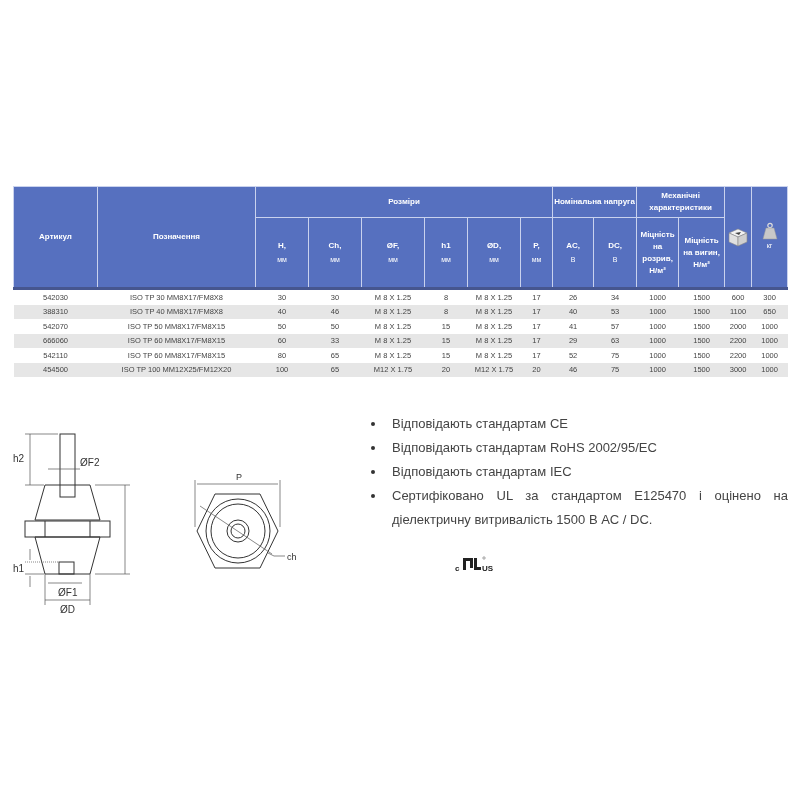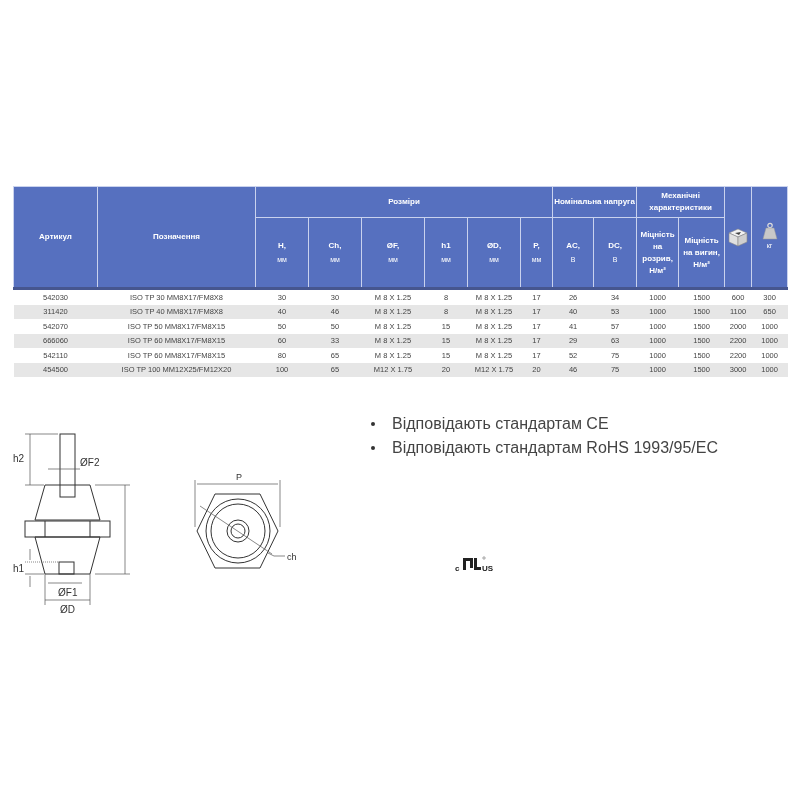--- a/index.html
+++ b/index.html
@@ -9,21 +9,21 @@
   .spec-table thead tr.r1 th { height:30px; }
   .spec-table thead tr.r2 th { height:69px; }
   .spec-table thead tr.r2 th .unit { display:block; font-weight:normal; font-size:7px; margin-top:2px; }
   .spec-table thead tr.r2 { border-bottom:3px solid #46568f; }
   .spec-table td { font-size:7.5px; color:#444; text-align:center; height:14.5px; padding:0; border:none; }
   .spec-table tbody tr:nth-child(even) td { background:#e6e6e6; }
   .spec-table tbody tr:nth-child(odd) td { background:#ffffff; }
   .icon-box svg, .icon-weight svg { display:block; margin:0 auto; }
   .drawing-left { position:absolute; left:0; top:410px; width:150px; height:210px; }
   .drawing-right { position:absolute; left:180px; top:460px; width:130px; height:120px; }
-  .features { position:absolute; left:368px; top:412px; width:420px; margin:0; padding:0; list-style:none; font-size:16px; color:#444; }
+  .features { position:absolute; left:368px; top:412px; width:420px; margin:0; padding:0; list-style:none; font-size:13px; color:#444; }
   .features li { position:relative; padding-left:24px; line-height:24px; }
   .features li::before { content:""; position:absolute; left:3px; top:10px; width:4px; height:4px; border-radius:50%; background:#333; }
   .features li.multi { line-height:24px; text-align:justify; }
   .ul-mark { position:absolute; left:455px; top:554px; width:55px; height:20px; }
 </style>
 </head>
 <body>
 
 <table class="spec-table">
   <colgroup>
@@ -93,21 +93,21 @@
         <td>M 8 X 1.25</td>
         <td>17</td>
         <td>26</td>
         <td>34</td>
         <td>1000</td>
         <td>1500</td>
         <td>600</td>
         <td>300</td>
       </tr>
       <tr>
-        <td>311420</td>
+        <td>388310</td>
         <td>ISO TP 40 MM8X17/FM8X8</td>
         <td>40</td>
         <td>46</td>
         <td>M 8 X 1.25</td>
         <td>8</td>
         <td>M 8 X 1.25</td>
         <td>17</td>
         <td>40</td>
         <td>53</td>
         <td>1000</td>
@@ -230,21 +230,23 @@
     <line x1="17" y1="24" x2="98" y2="24"></line>
     <line x1="20" y1="46" x2="92" y2="94"></line>
     <polyline points="88,93 94,96 105,96"></polyline>
   </g>
   <text x="56" y="20" font-size="9" fill="#333" font-family="Liberation Sans, sans-serif">P</text>
   <text x="107" y="100" font-size="9" fill="#333" font-family="Liberation Sans, sans-serif">ch</text>
 </svg>
 
 <ul class="features">
   <li>Відповідають стандартам CE</li>
-  <li>Відповідають стандартам RoHS 1993/95/EC</li>
+  <li>Відповідають стандартам RoHS 2002/95/EC</li>
+  <li>Відповідають стандартам IEC</li>
+  <li class="multi">Сертифіковано UL за стандартом E125470 і оцінено на діелектричну витривалість 1500 В AC / DC.</li>
 </ul>
 
 <svg class="ul-mark" viewBox="0 0 55 20" width="55" height="20">
   <text x="0" y="17" font-size="8" font-weight="bold" fill="#222" font-family="Liberation Sans, sans-serif">c</text>
   <path d="M8,4 h10 v10 h-3 v-7 h-4 v9 h-3 z" fill="#222"></path>
   <path d="M19,4 h3 v9 h4 v3 h-7 z" fill="#222"></path>
   <circle cx="29" cy="4" r="1.2" fill="none" stroke="#222" stroke-width="0.4"></circle>
   <text x="27" y="17" font-size="8" font-weight="bold" fill="#222" font-family="Liberation Sans, sans-serif">US</text>
 </svg>
 

